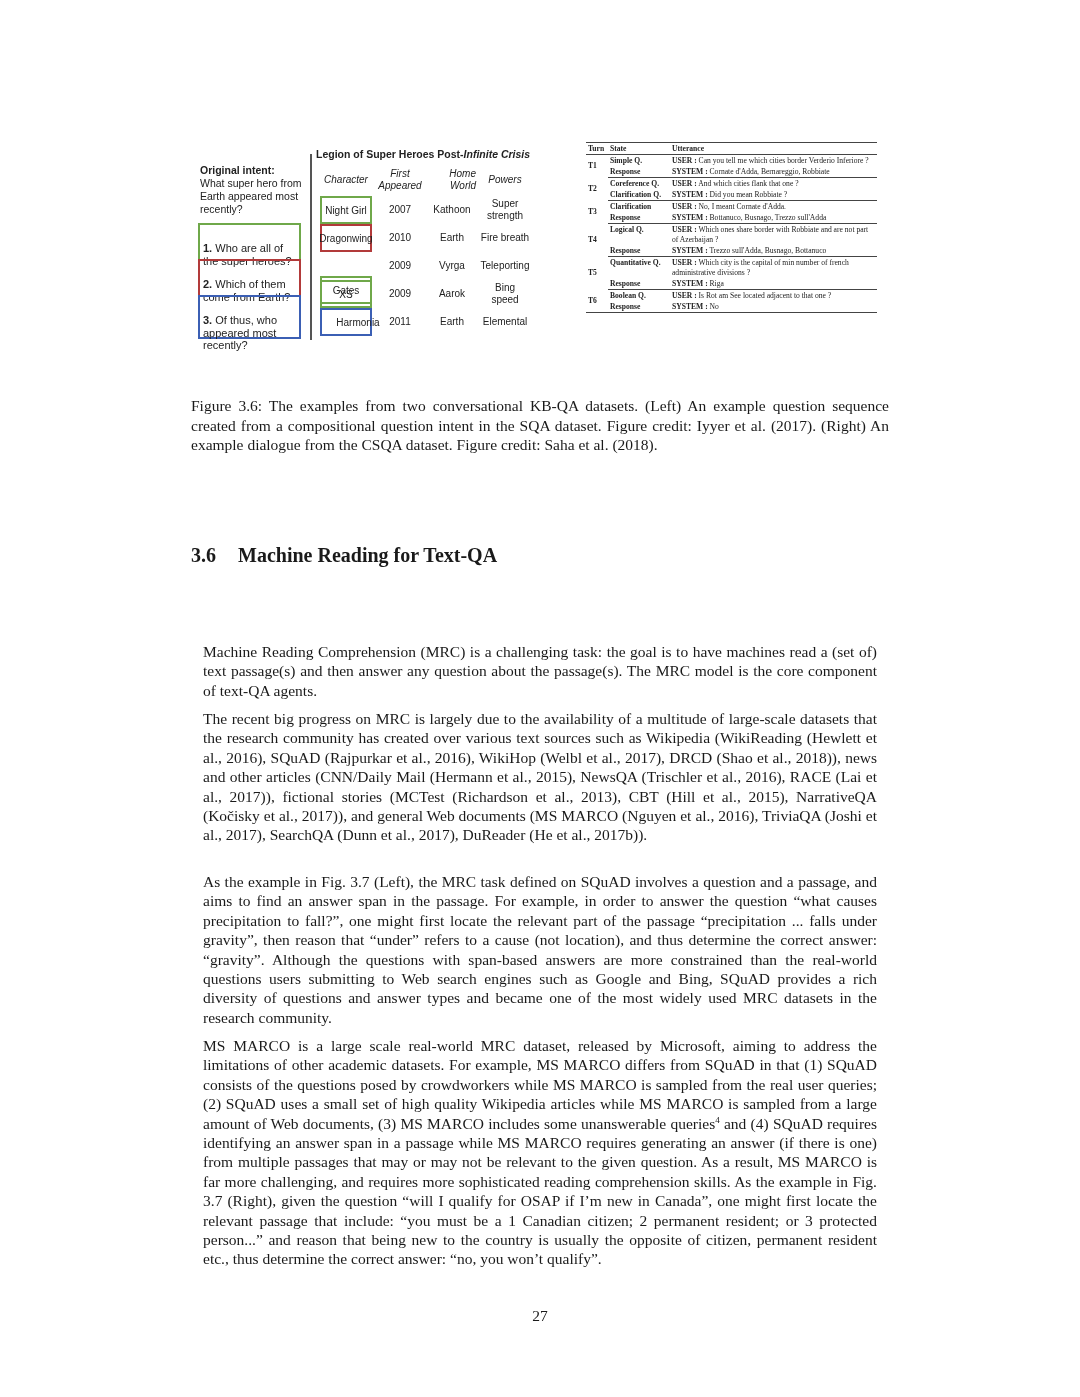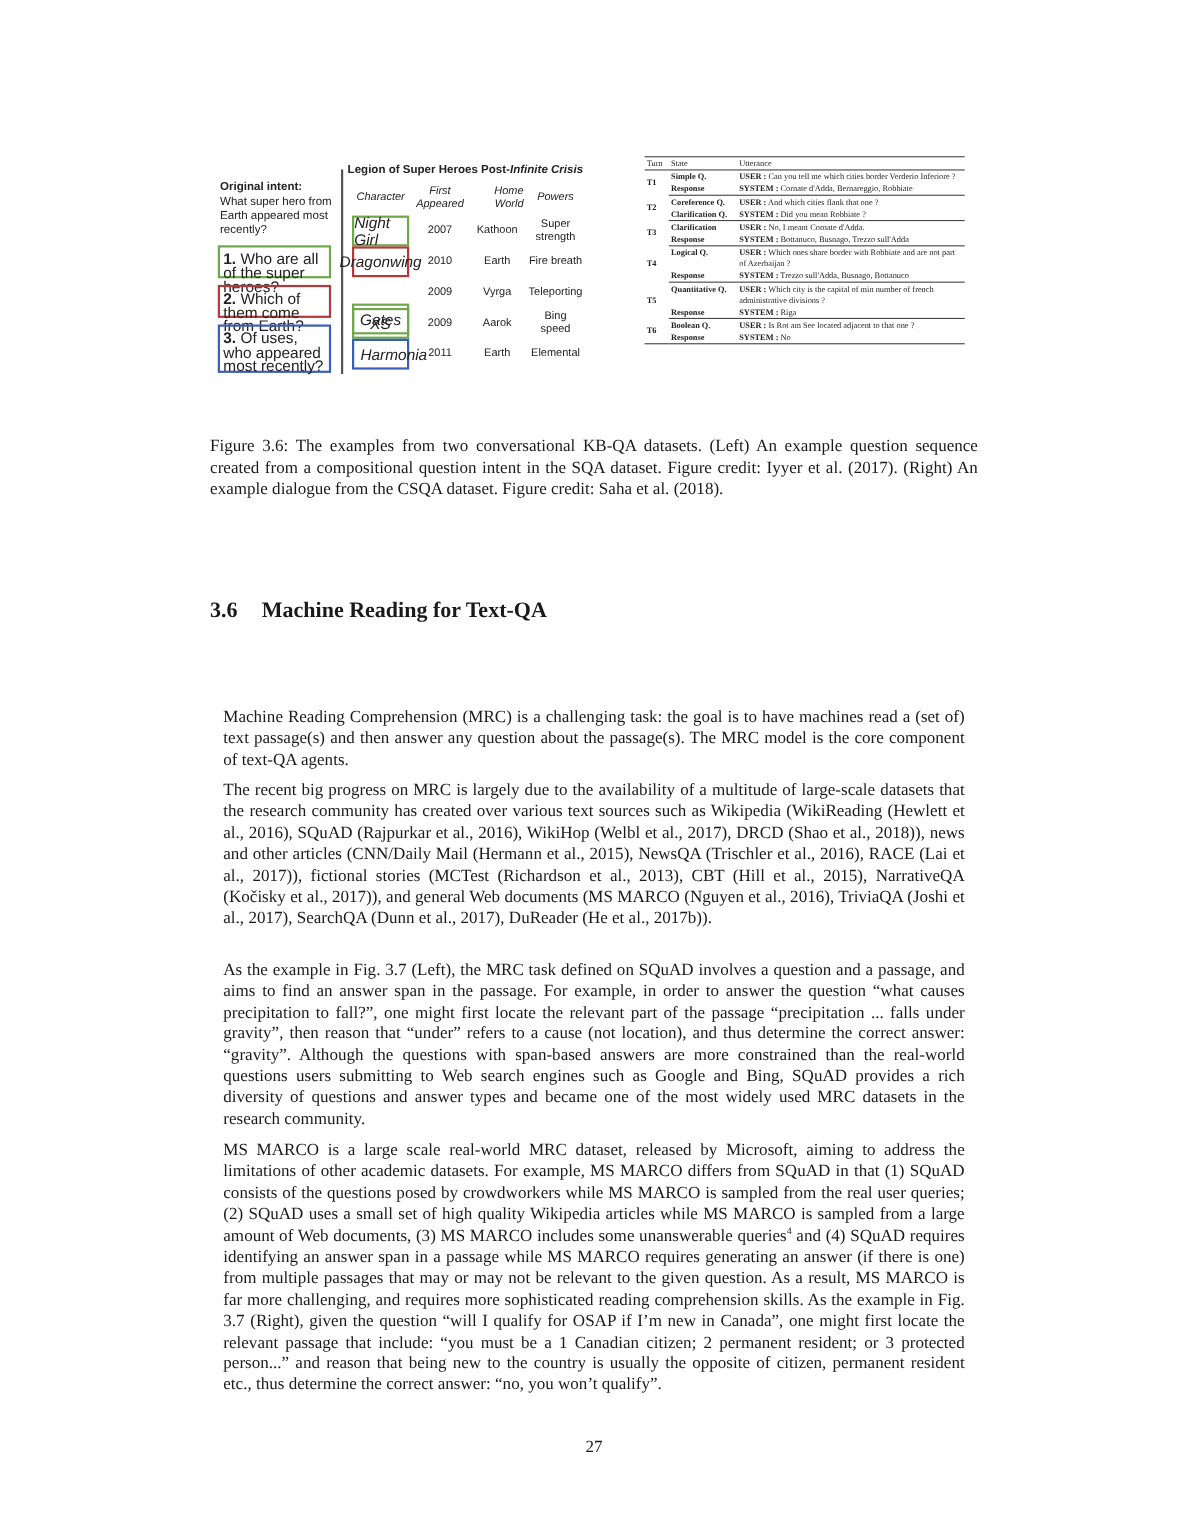--- a/index.html
+++ b/index.html
@@ -2,38 +2,38 @@
 <html><head>
 <meta charset="utf-8">
 <style>
   html, body { margin: 0; padding: 0; background: #ffffff; }
   body { width: 1080px; height: 1397px; position: relative; overflow: hidden; color: #1a1a1a; font-family: "Liberation Serif", serif; }
 
   
   .sqa { position: absolute; left: 196px; top: 146px; width: 350px; height: 200px; font-family: "Liberation Sans", sans-serif; color: #222; }
   .sqa .intent { position: absolute; left: 4px; top: 18px; width: 110px; font-size: 10.5px; line-height: 13px; }
   .sqa .intent b { font-weight: bold; display: block; }
-  .sqa .qbox { position: absolute; left: 2px; width: 103px; font-size: 14px; line-height: 12.5px; padding: 4px 3px; box-sizing: border-box; border: 2px solid; }
+  .sqa .qbox { position: absolute; left: 2px; width: 103px; font-size: 11px; line-height: 12.5px; padding: 17px 3px; box-sizing: border-box; border: 2px solid; }
   .sqa .qbox b { font-weight: bold; }
   .sqa .q1 { top: 77px; height: 30px; border-color: #6fa84a; }
   .sqa .q2 { top: 113px; height: 30px; border-color: #b23a3a; }
   .sqa .q3 { top: 149px; height: 44px; border-color: #3b5fb4; }
   .sqa .vline { position: absolute; left: 114px; top: 8px; width: 1.5px; height: 186px; background: #555; }
   .sqa .table-title { position: absolute; left: 120px; top: 2px; font-size: 10.5px; font-weight: bold; white-space: nowrap; }
   .sqa .table-title i { font-style: italic; }
   .sqa .th { position: absolute; top: 22px; font-size: 10px; font-style: italic; text-align: center; line-height: 12px; }
   .sqa .cell { position: absolute; font-size: 10px; text-align: center; line-height: 12px; display: flex; align-items: center; justify-content: center; }
-  .sqa .charcell { position: absolute; left: 124px; width: 52px; height: 28px; box-sizing: border-box; border: 2px solid #6fa84a; font-size: 14px; display: flex; align-items: center; justify-content: center; font-style: italic; }
+  .sqa .charcell { position: absolute; left: 124px; width: 52px; height: 28px; box-sizing: border-box; border: 2px solid #6fa84a; font-size: 10px; display: flex; align-items: center; justify-content: center; }
   .sqa .charcell.red { border-color: #b23a3a; }
   .sqa .charcell.blue { border-color: #3b5fb4; padding-left: 24px; }
 
   
   .csqa { position: absolute; left: 586px; top: 142px; width: 291px; font-family: "Liberation Serif", serif; font-size: 7.6px; color: #222; }
   .csqa table { border-collapse: collapse; width: 100%; }
-  .csqa th { text-align: left; font-weight: normal; padding: 1px 2px; border-top: 1.5px solid #444; border-bottom: 1px solid #444; font-size: 7.6px; }
+  .csqa th { text-align: left; font-weight: bold; padding: 1px 2px; border-top: 1.5px solid #444; border-bottom: 1px solid #444; font-size: 7.6px; }
   .csqa td { padding: 0.5px 2px; vertical-align: top; line-height: 10px; }
   .csqa td.turn { font-weight: bold; vertical-align: middle; width: 18px; }
   .csqa td.state { font-weight: bold; white-space: nowrap; width: 58px; }
   .csqa td.utt b { font-weight: bold; }
   .csqa tr.grp-end td { border-bottom: 1px solid #444; }
   .csqa tr.last td { border-bottom: 1.5px solid #444; }
 
   
   .caption { position: absolute; left: 191px; top: 396px; width: 698px; font-size: 15.5px; line-height: 19.5px; text-align: justify; }
   .section { position: absolute; left: 191px; top: 544px; font-size: 20px; font-weight: bold; white-space: nowrap; }
@@ -50,21 +50,21 @@
 </head>
 <body>
 
 <div class="sqa">
   <div class="intent">
     <b>Original intent:</b>
     <span>What super hero from Earth appeared most recently?</span>
   </div>
   <div class="qbox q1"><b>1.</b><span> Who are all of the super heroes?</span></div>
   <div class="qbox q2"><b>2.</b><span> Which of them come from Earth?</span></div>
-  <div class="qbox q3"><b>3.</b><span> Of uses, who appeared most recently?</span></div>
+  <div class="qbox q3"><b>3.</b><span> Of thus, who appeared most recently?</span></div>
 
   <div class="vline"></div>
 
   <div class="table-title"><span>Legion of Super Heroes Post-</span><i>Infinite Crisis</i></div>
 
   <div class="th" style="left:124px;width:52px;top:28px;">Character</div>
   <div class="th" style="left:180px;width:48px;">First Appeared</div>
   <div class="th" style="left:232px;width:48px;text-align:right;">Home World</div>
   <div class="th" style="left:284px;width:50px;top:28px;">Powers</div>
 

